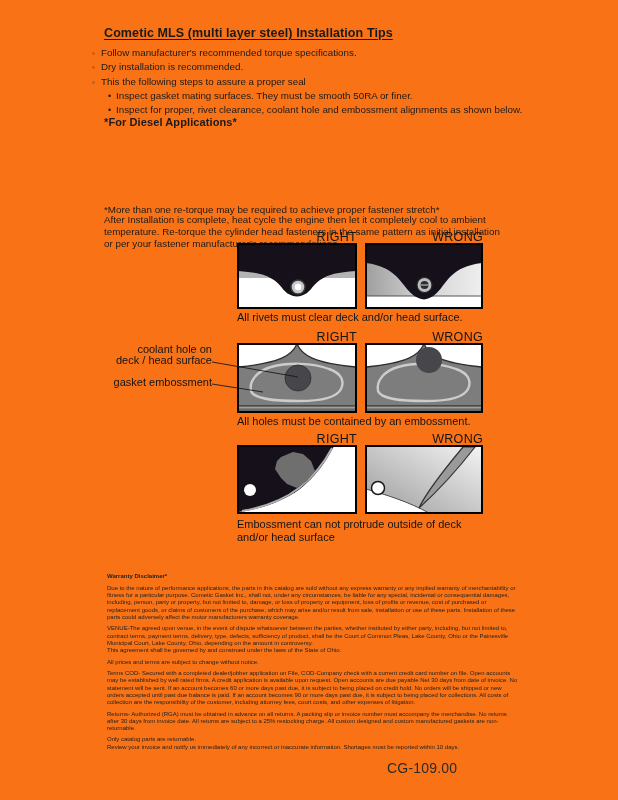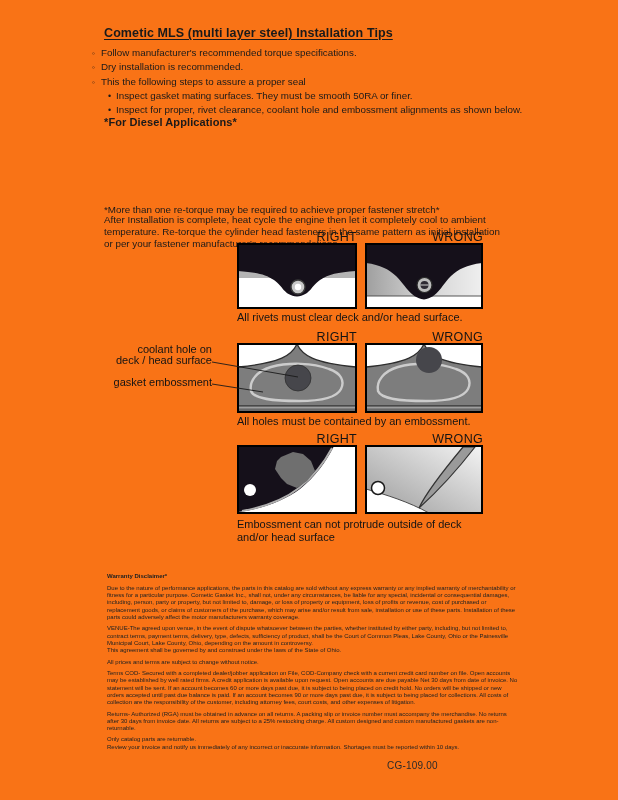--- a/index.html
+++ b/index.html
@@ -22,21 +22,21 @@
   .body-para{left:104px;font-size:9.8px;line-height:11.8px;white-space:pre-line;width:450px;}
   .p1{top:133px;}
   .p2{top:166px;margin-top:48px;}
   .note{top:204px;}
   .d-label{font-size:12.5px;text-align:right;letter-spacing:.3px;color:#141414;}
   .d-caption{font-size:11px;line-height:12.5px;color:#141414;white-space:pre-line;}
   .ann-label{font-size:11px;line-height:11.2px;text-align:right;white-space:pre-line;color:#141414;}
   .legal{left:107px;top:573px;width:411px;font-size:6px;line-height:7.15px;color:#222;}
   .legal-heading{font-weight:bold;margin:0 0 5px 0;}
   .legal-para{margin:0 0 4.5px 0;white-space:pre-line;}
-  .footer-code{left:387px;top:760px;font-size:10px;color:#2a2a2a;letter-spacing:.2px;}
+  .footer-code{left:387px;top:760px;font-size:14px;color:#2a2a2a;letter-spacing:.2px;}
   svg{display:block;}
 </style>
 </head>
 <body>
 
 <div class="page">
 
   <div class="abs title">Cometic MLS (multi layer steel) Installation Tips</div>
 
   <div class="abs bullets">

